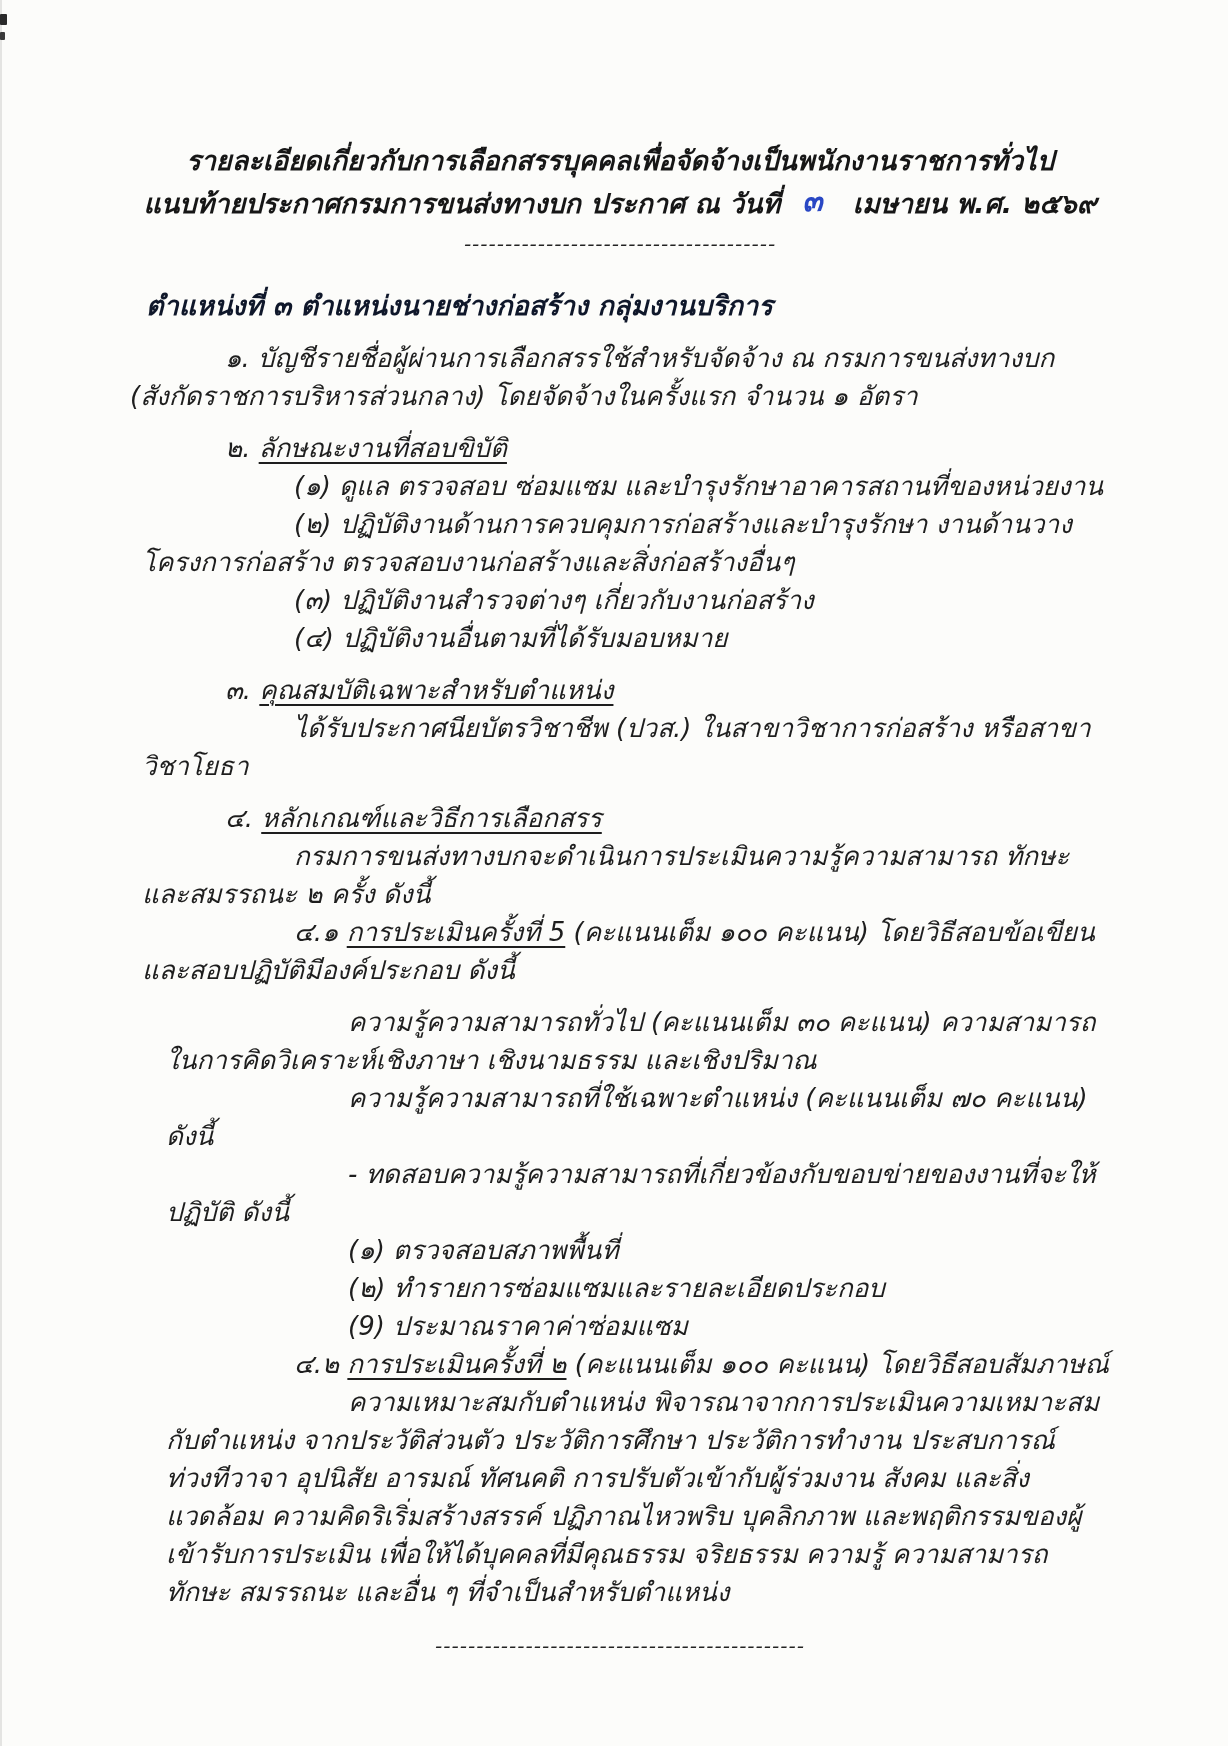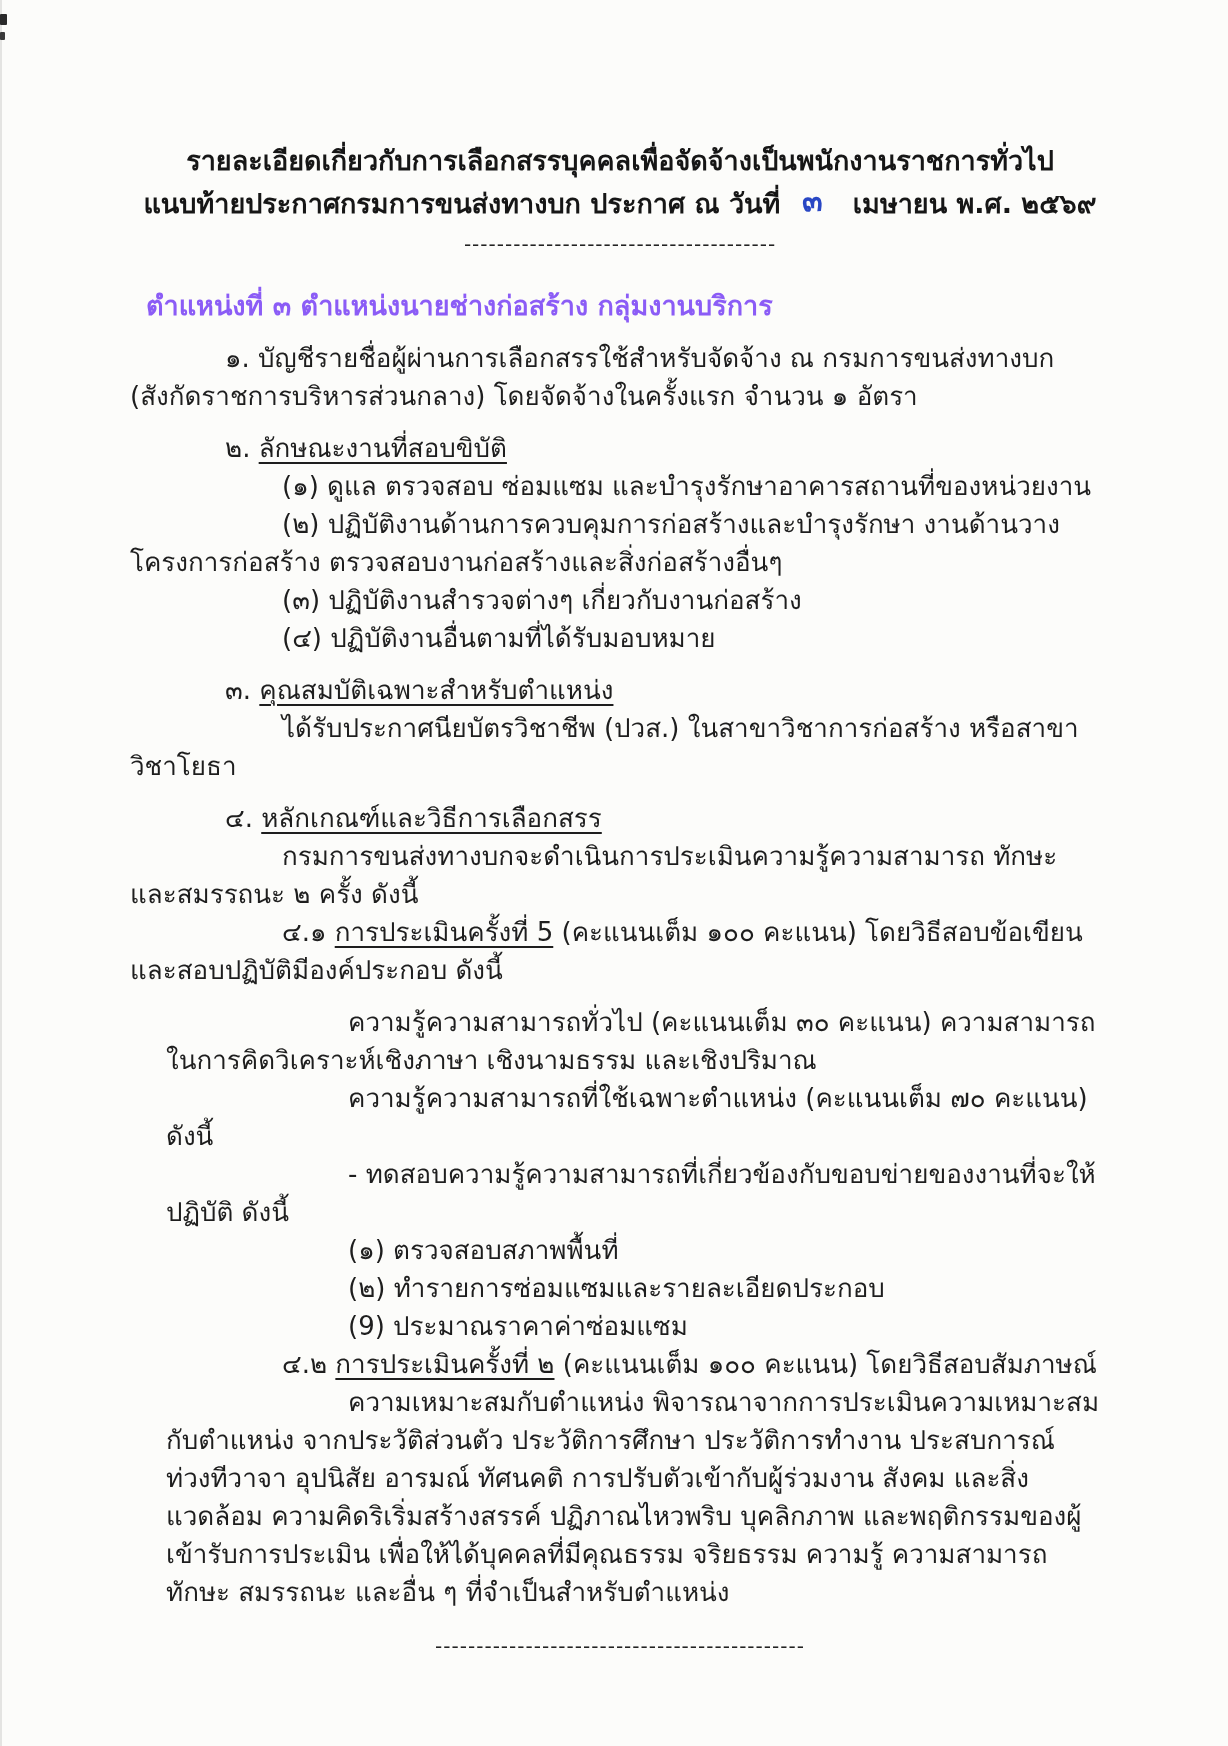--- a/index.html
+++ b/index.html
@@ -19,21 +19,21 @@
   }
   
   .edge-line {
     position: absolute; left: 0; top: 0;
     width: 2px; height: 100%;
     background: rgba(60,60,60,0.12);
   }
   .speck1 { position: absolute; left: 0; top: 14px; width: 7px; height: 11px; background: #2a2a2a; border-radius: 1px; }
   .speck2 { position: absolute; left: 0; top: 32px; width: 5px; height: 8px; background: #3a3a3a; border-radius: 1px; }
 
-  .doc { width: 980px; }
+  .doc { width: 980px; font-style: italic; }
 
   .doc-header { text-align: center; }
   .title {
     font-weight: bold;
     font-size: 27px;
     line-height: 42px;
     color: #161616;
   }
   .title2 { white-space: nowrap; }
   .hand-day {
@@ -55,31 +55,31 @@
   .foot-sep {
     margin-top: 20px;
   }
 
   .pos-heading {
     font-weight: bold;
     font-size: 27px;
     line-height: 38px;
     margin-top: 28px;
     text-indent: 16px;
-    color: #8b5cf6;
+    color: #0f172a;
   }
 
   .para {
     font-size: 26px;
     line-height: 38px;
     margin: 0;
   }
   .para.gap { margin-top: 14px; }
   .ind1 { text-indent: 95px; }
-  .ind2 { text-indent: 152px; }
+  .ind2 { text-indent: 152px; margin-left: 12px; }
   .ind3 { text-indent: 182px; margin-left: 36px; }
   .u {
     text-decoration: underline;
     text-underline-offset: 5px;
     text-decoration-thickness: 1.5px;
   }
 </style>
 </head>
 <body>
 

